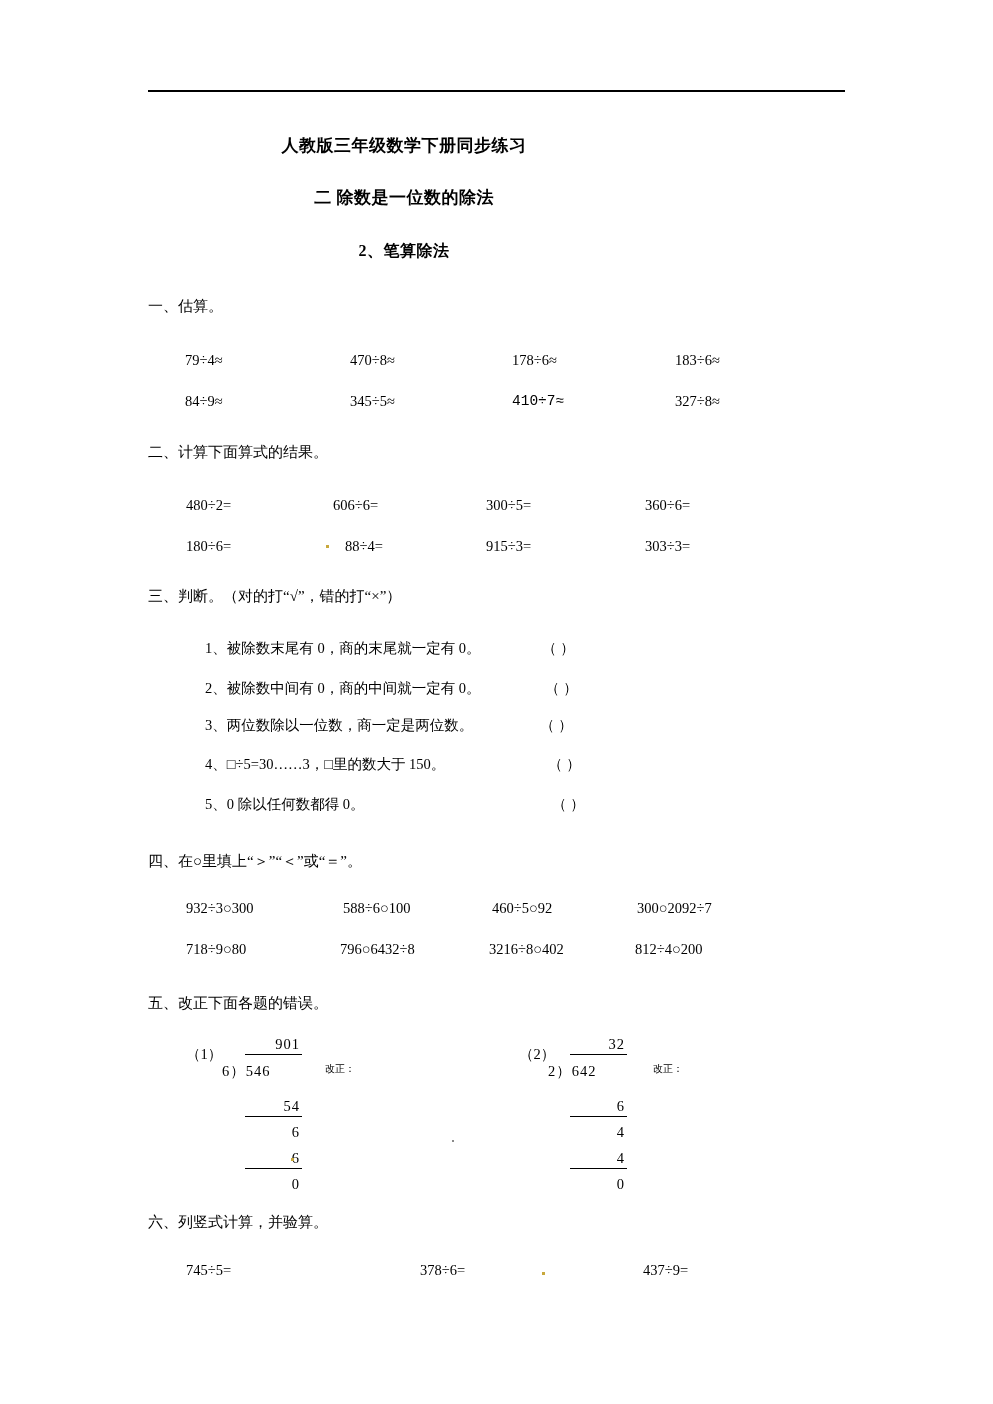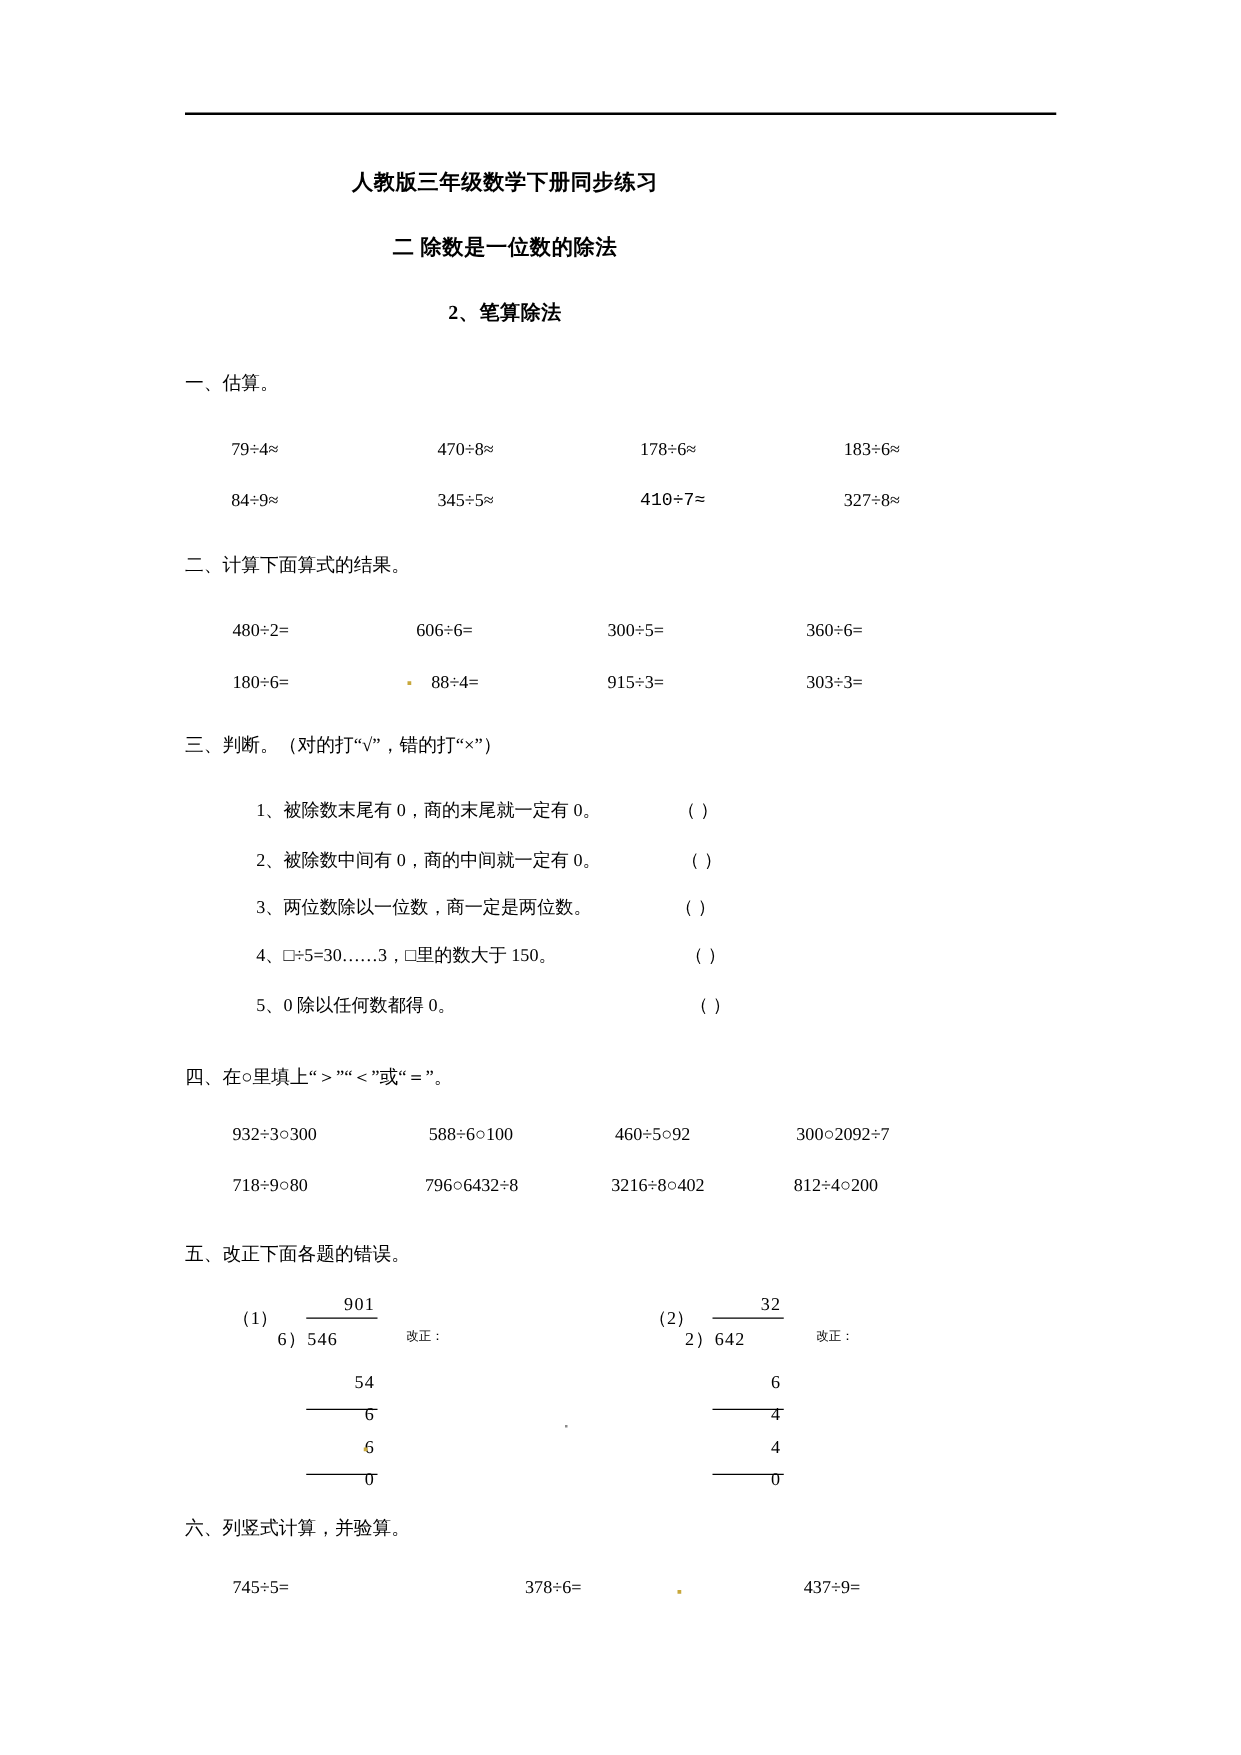--- a/index.html
+++ b/index.html
@@ -105,21 +105,21 @@
     position: absolute;
     font-size: 14.5px;
     white-space: nowrap;
     letter-spacing: 1px;
   }
   .ld-step {
     position: absolute;
     text-align: right;
     font-size: 14.5px;
     letter-spacing: 1px;
-    padding: 0 2px 12px 2px;
+    padding: 0 2px 1px 2px;
   }
   .ld-step.ruled {
     border-bottom: 1.4px solid #000;
   }
   .ld-correct {
     position: absolute;
     font-size: 10px;
     white-space: nowrap;
   }
   

